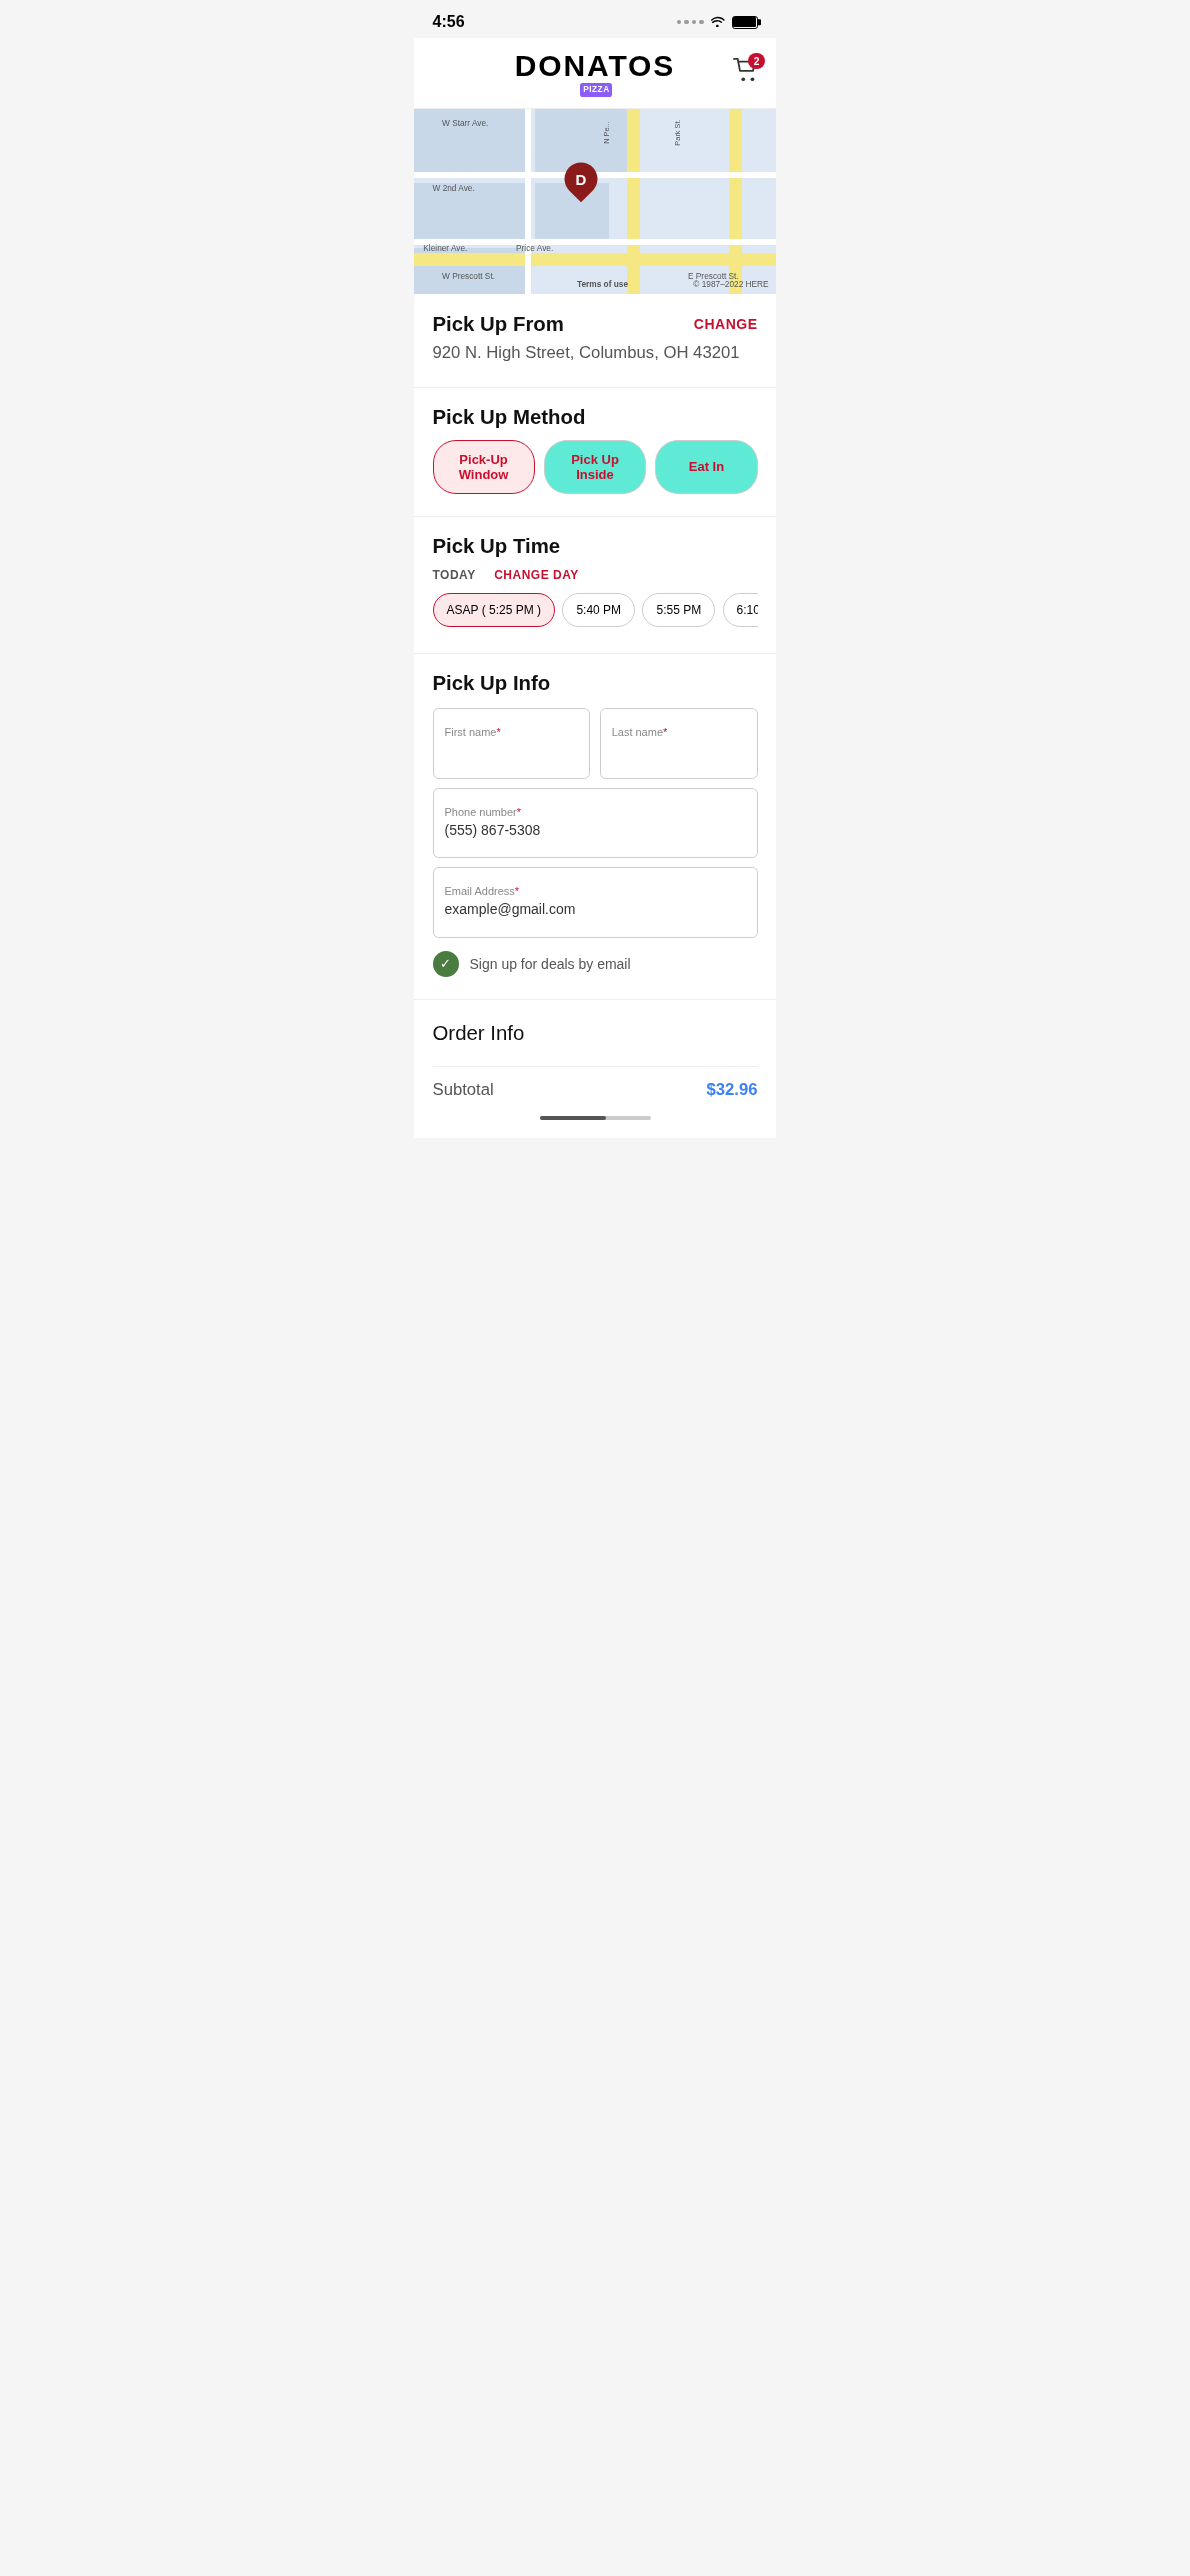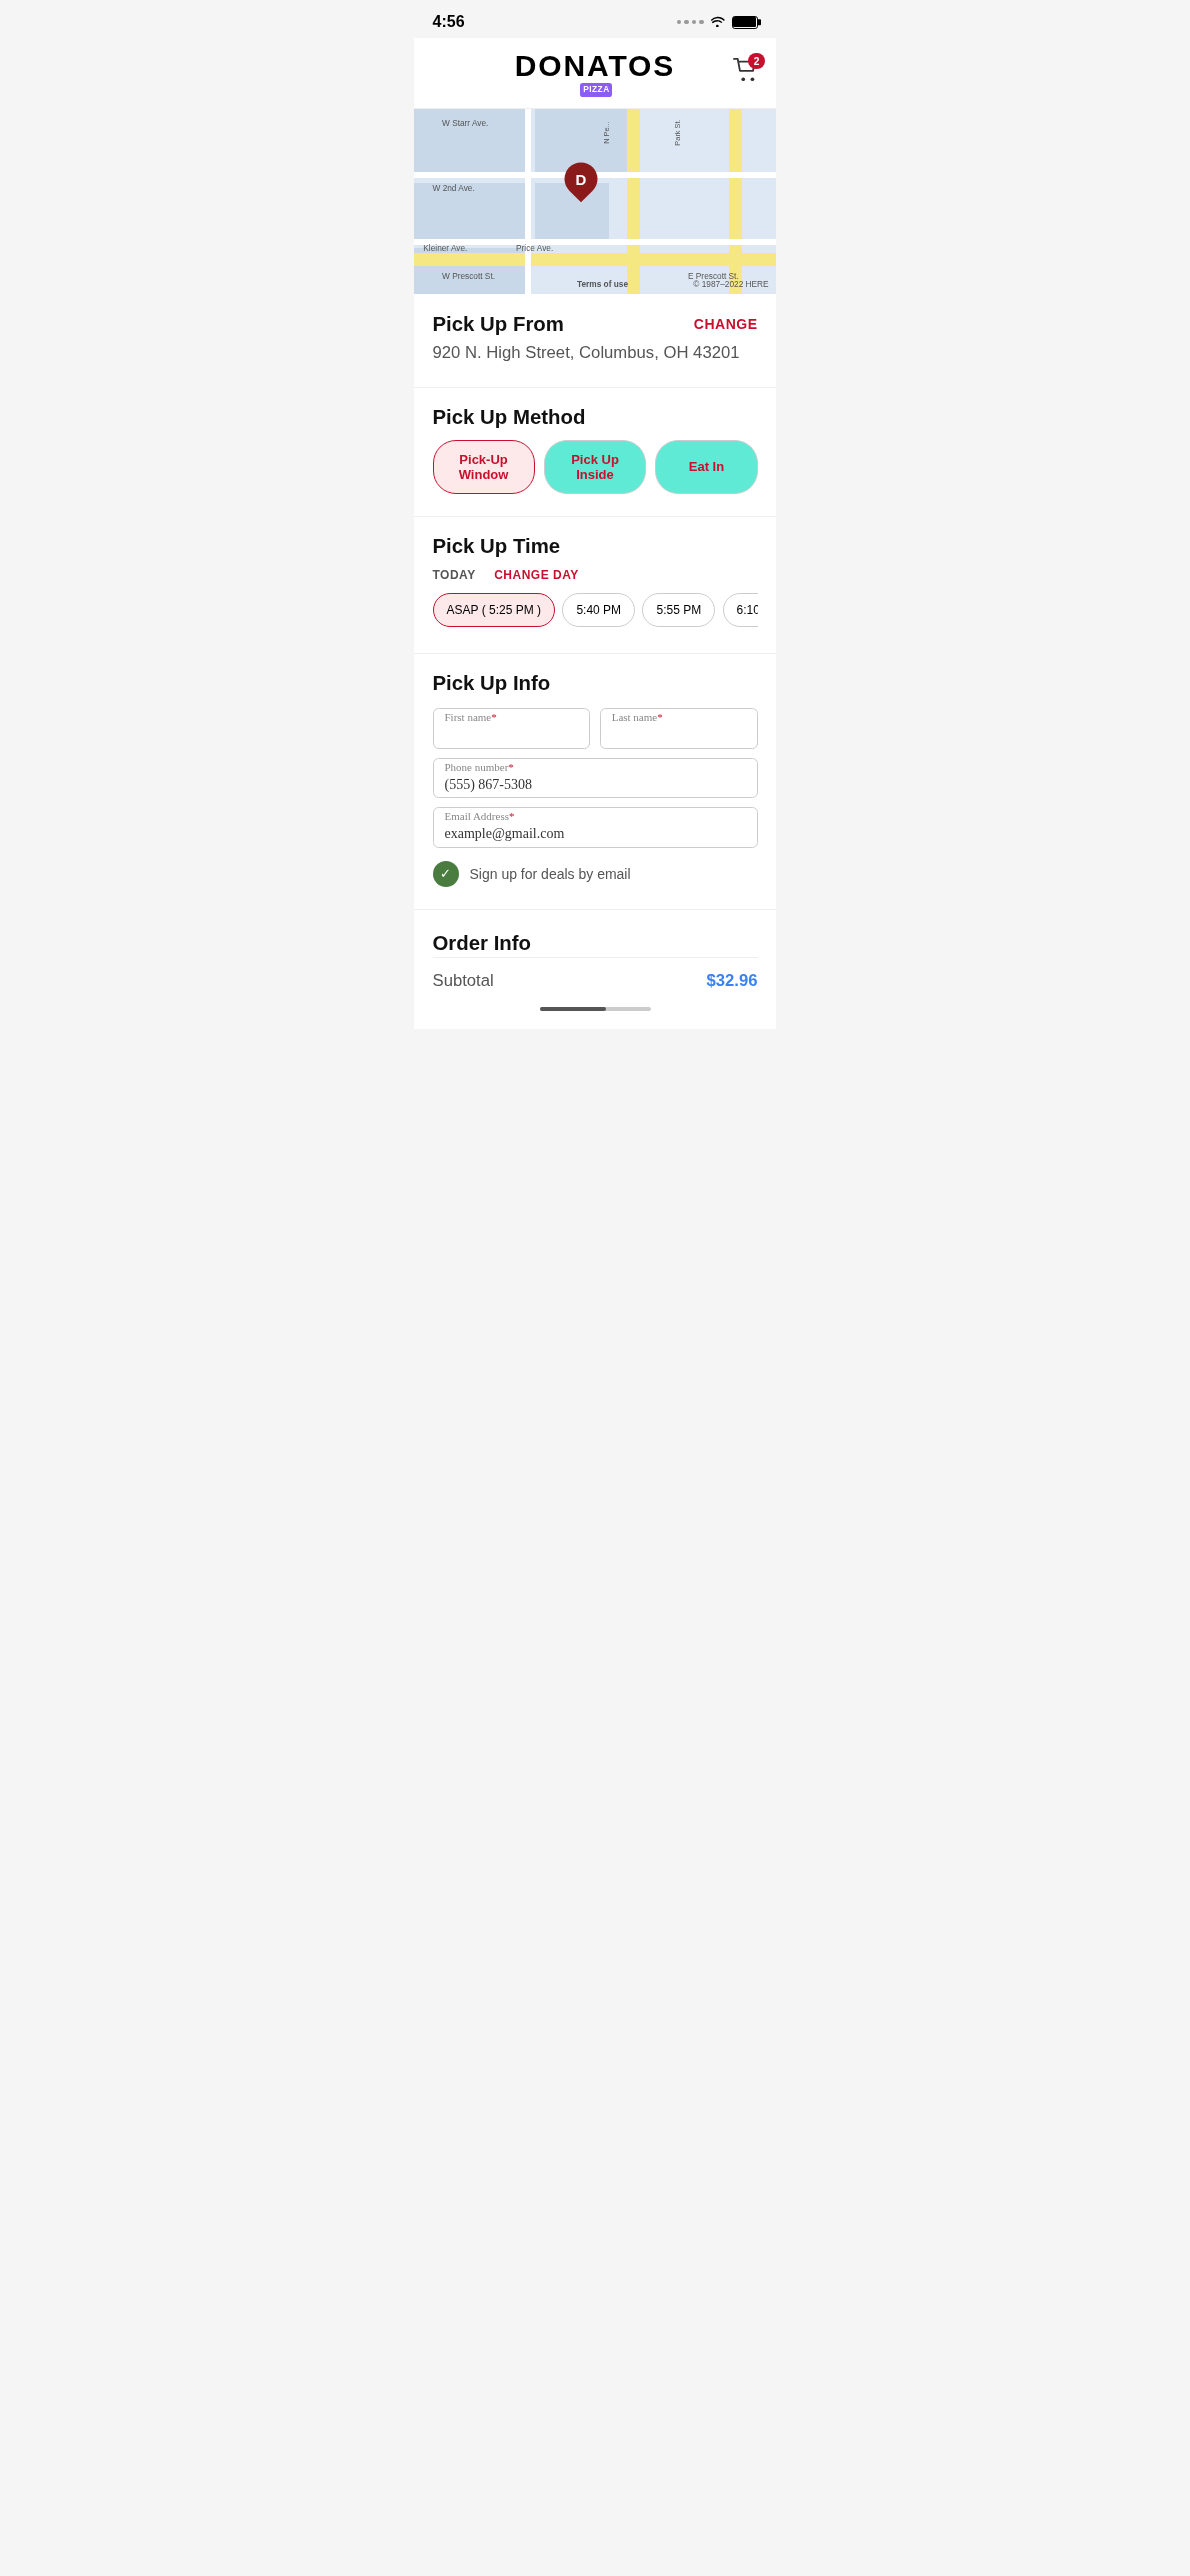--- a/index.html
+++ b/index.html
@@ -297,23 +297,22 @@
       margin-top: 13px;
     }
     .name-row {
       display: flex;
       gap: 9.3px;
       margin-bottom: 9.3px;
     }
     .form-field {
       border: 1.4px solid #ccc;
       border-radius: 5.6px;
-      padding: 2px 11px;
+      padding: 17px 11px;
       position: relative;
-      font-family: Liberation Serif, serif;
     }
     .form-field.half { flex: 1; }
     .form-field.full { width: 100%; margin-bottom: 9.3px; }
     .field-label {
       font-size: 11px;
       color: #888;
       display: block;
       margin-bottom: 3.7px;
     }
     .required-star {
@@ -354,23 +353,23 @@
       font-size: 14px;
       color: #555;
     }
 
     
     .order-info-section {
       padding-top: 3.7px;
     }
     .order-info-title {
       font-size: 20.4px;
-      font-weight: 700;
+      font-weight: 400;
       color: #111;
-      margin-bottom: 2px;
+      margin-bottom: 21px;
     }
     .subtotal-row {
       display: flex;
       justify-content: space-between;
       align-items: center;
       padding: 13px 0 7.4px;
       border-top: 0.9px solid #eee;
     }
     .subtotal-label {
       font-size: 16.7px;

